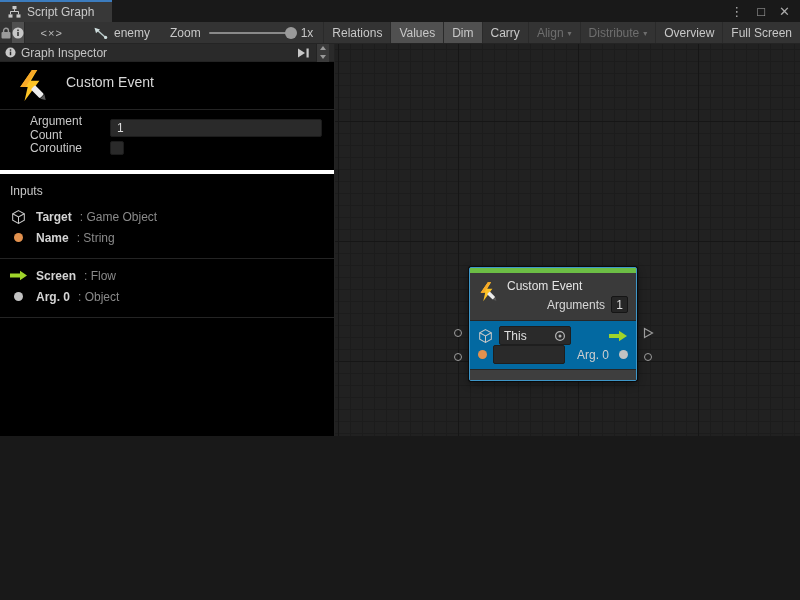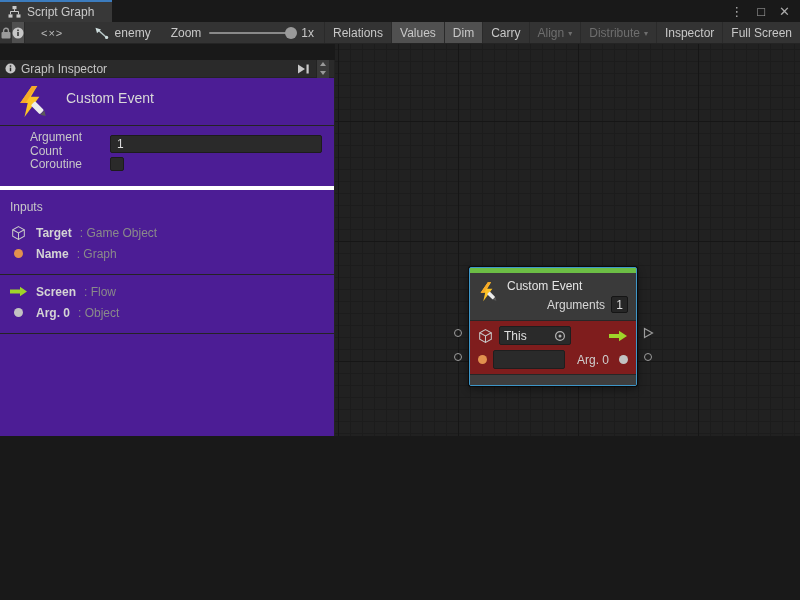--- a/index.html
+++ b/index.html
@@ -30,21 +30,21 @@
   .zoom-track { position:relative; width:84px; height:2px; background:#8a8a8a; border-radius:1px; }
   .zoom-handle { position:absolute; right:-4px; top:-5px; width:12px; height:12px; border-radius:50%; background:#9a9a9a; }
   .right-buttons { margin-left:auto; display:flex; align-items:stretch; border-left:1px solid #2a2a2a; }
   .dd-arrow { font-size:8px; margin-left:4px; position:relative; top:1px; }
   .code-glyph { font-size:11px; letter-spacing:1px; color:#bdbdbd; }
 
   
   .main { flex:1; display:flex; min-height:0; }
 
   
-  .panel { width:335px; flex:0 0 auto; background:#4c1d95; border-right:1px solid #232323; display:flex; flex-direction:column;margin-top:16px; }
+  .panel { width:335px; flex:0 0 auto; background:#000000; border-right:1px solid #232323; display:flex; flex-direction:column; }
   .panel-header { height:18px; background:#2a2a2a; border-bottom:1px solid #232323; display:flex; align-items:center; gap:5px; padding:0 5px; color:#c4c4c4; }
   .panel-header .ph-spacer { flex:1; }
   .spinner { width:13px; height:18px; background:#3a3a3a; display:flex; flex-direction:column; border-left:1px solid #232323; }
   .spinner div { flex:1; display:flex; align-items:center; justify-content:center; }
   .tri-up { width:0; height:0; border-left:3px solid transparent; border-right:3px solid transparent; border-bottom:4px solid #9a9a9a; }
   .tri-down { width:0; height:0; border-left:3px solid transparent; border-right:3px solid transparent; border-top:4px solid #9a9a9a; }
 
   .unit-head { height:48px; padding:7px 10px; display:flex; align-items:flex-start; gap:16px; border-bottom:1px solid #242424; }
   .unit-head .big-icon { margin-left:6px; }
   .unit-title { font-size:14px; color:#d8d8d8; margin-top:5px; }
@@ -81,21 +81,21 @@
   
   .node { position:absolute; left:134px; top:223px; width:168px; background:#383838;
     border:1px solid #3e96c8; border-radius:2px;
     box-shadow:0 0 0 1px rgba(5,5,5,0.75), 0 3px 8px rgba(0,0,0,0.45); }
   .node-cap { height:5px; background:#6cbe45; }
   .node-header { padding:6px 8px 7px 8px; display:flex; gap:8px; background:#3a3a3a; }
   .nh-text { display:flex; flex-direction:column; gap:3px; }
   .nh-title { color:#e4e4e4; }
   .nh-args { display:flex; align-items:center; gap:6px; color:#d8d8d8;margin-left:40px; }
   .mini-box { width:17px; height:17px; background:#262626; border:1px solid #151515; border-radius:2px; display:flex; align-items:center; justify-content:center; color:#dcdcdc; }
-  .node-body { border-top:1px solid #272727; background:#7f1d1d; padding:5px 8px; display:flex; flex-direction:column; gap:5px; }
+  .node-body { border-top:1px solid #272727; background:#0369a1; padding:5px 8px; display:flex; flex-direction:column; }
   .nrow { display:flex; align-items:center; height:19px; gap:6px; }
   .nfield { width:72px; height:19px; background:#2a2a2a; border:1px solid #1e1e1e; border-radius:2px; display:flex; align-items:center; padding:0 4px; color:#e0e0e0; }
   .nfield .nf-spacer { flex:1; }
   .nrow .row-spacer { flex:1; }
   .arg-label { color:#cfcfcf; margin-right:4px; }
   .node-footer { height:11px; background:#3e3e3e; border-top:1px solid #272727; }
 
   .port { position:absolute; }
   .port-circle { width:8px; height:8px; border:1px solid #9c9c9c; border-radius:50%; background:transparent; }
   .pl1 { left:-16px; top:61px; } .pl2 { left:-16px; top:85px; }
@@ -173,21 +173,21 @@
         </div>
       <div class="tbtn disabled">
           <span>Align</span>
           <span class="dd-arrow">▾</span>
         </div>
       <div class="tbtn disabled">
           <span>Distribute</span>
           <span class="dd-arrow">▾</span>
         </div>
       <div class="tbtn">
-          <span>Inspector</span>
+          <span>Overview</span>
         </div>
       <div class="tbtn" style="border-right:none">
           <span>Full Screen</span>
         </div>
     </div>
   </div>
 
   <div class="main">
 
     <div class="panel">
@@ -246,21 +246,21 @@
               </svg>
           </span>
           <span class="io-name">Target</span>
           <span class="io-type">: Game Object</span>
         </div>
         <div class="io-row">
           <span class="io-icon">
               <span class="dot dot-orange"></span>
             </span>
           <span class="io-name">Name</span>
-          <span class="io-type">: Graph</span>
+          <span class="io-type">: String</span>
         </div>
       </div>
 
       <div class="io-section">
         <div class="io-row">
           <span class="io-icon">
             <svg width="19" height="11" viewBox="0 0 19 11">
                 <path d="M1 3.6h10V0.8l7 4.7-7 4.7V7.4H1z" fill="#9fd42a"></path>
               </svg>
           </span>

